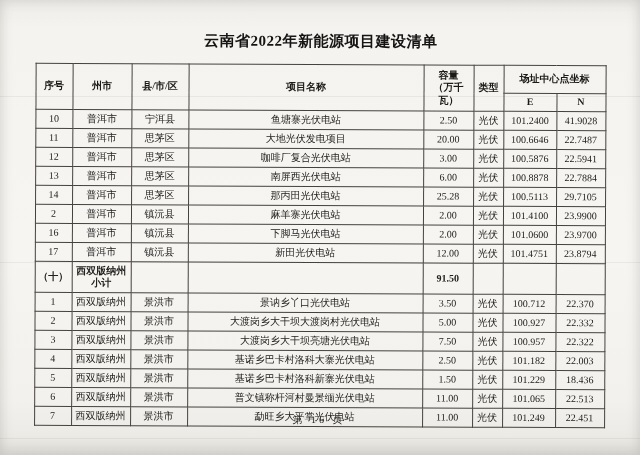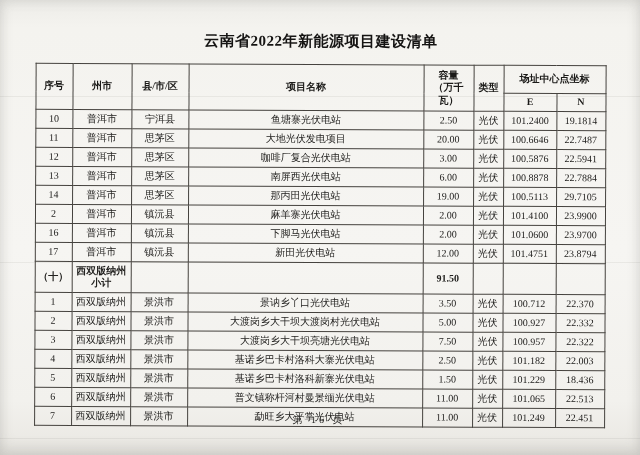--- a/index.html
+++ b/index.html
@@ -76,21 +76,21 @@
       </thead>
       <tbody>
           <tr>
             <td>10</td>
             <td class="wrap">普洱市</td>
             <td>宁洱县</td>
             <td class="wrap">鱼塘寨光伏电站</td>
             <td>2.50</td>
             <td>光伏</td>
             <td>101.2400</td>
-            <td>19.1814</td>
+            <td>41.9028</td>
           </tr>
           <tr>
             <td>11</td>
             <td class="wrap">普洱市</td>
             <td>思茅区</td>
             <td class="wrap">大地光伏发电项目</td>
             <td>20.00</td>
             <td>光伏</td>
             <td>100.6646</td>
             <td>22.7487</td>
@@ -113,21 +113,21 @@
             <td>6.00</td>
             <td>光伏</td>
             <td>100.8878</td>
             <td>22.7884</td>
           </tr>
           <tr>
             <td>14</td>
             <td class="wrap">普洱市</td>
             <td>思茅区</td>
             <td class="wrap">那丙田光伏电站</td>
-            <td>19.00</td>
+            <td>25.28</td>
             <td>光伏</td>
             <td>100.5113</td>
             <td>29.7105</td>
           </tr>
           <tr>
             <td>2</td>
             <td class="wrap">普洱市</td>
             <td>镇沅县</td>
             <td class="wrap">麻羊寨光伏电站</td>
             <td>2.00</td>

